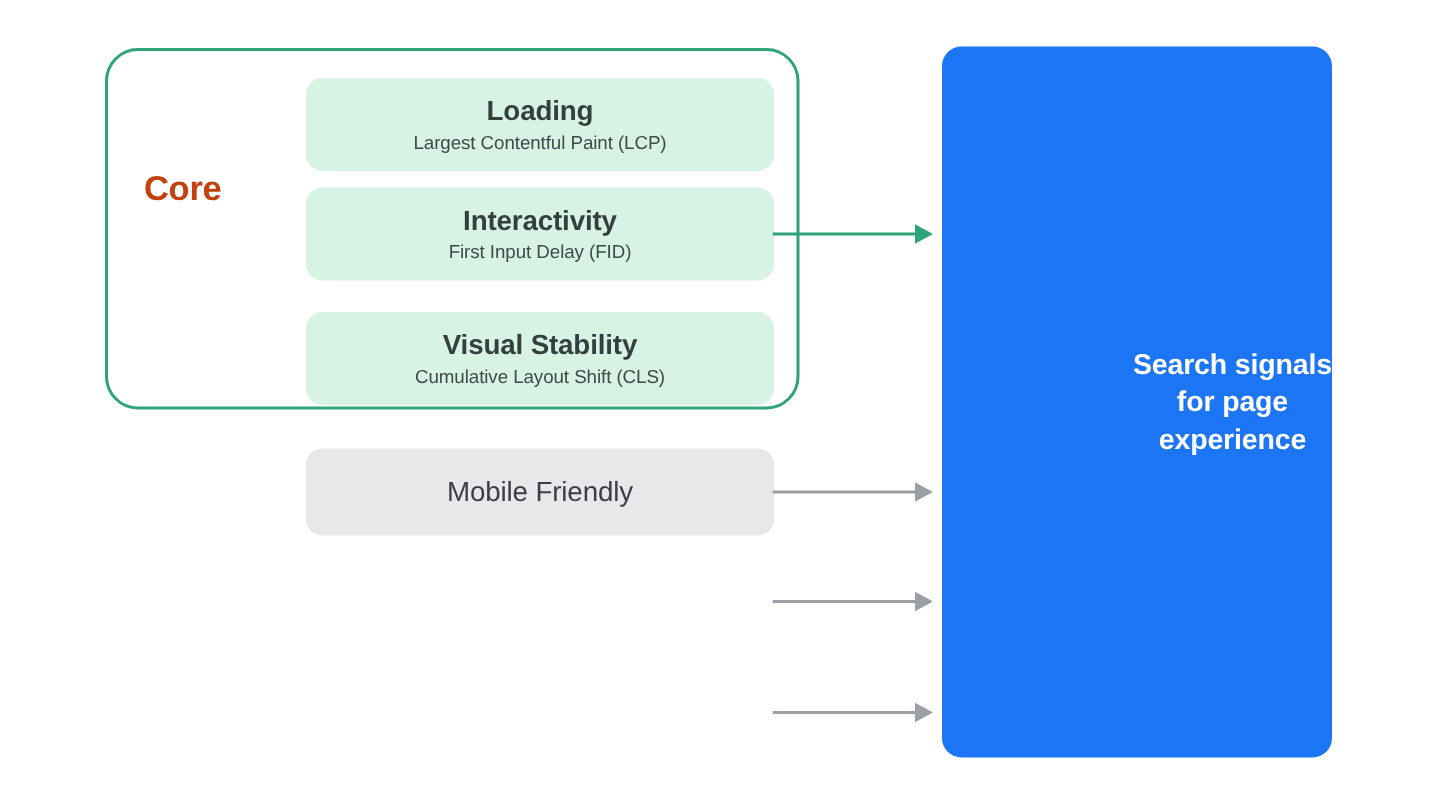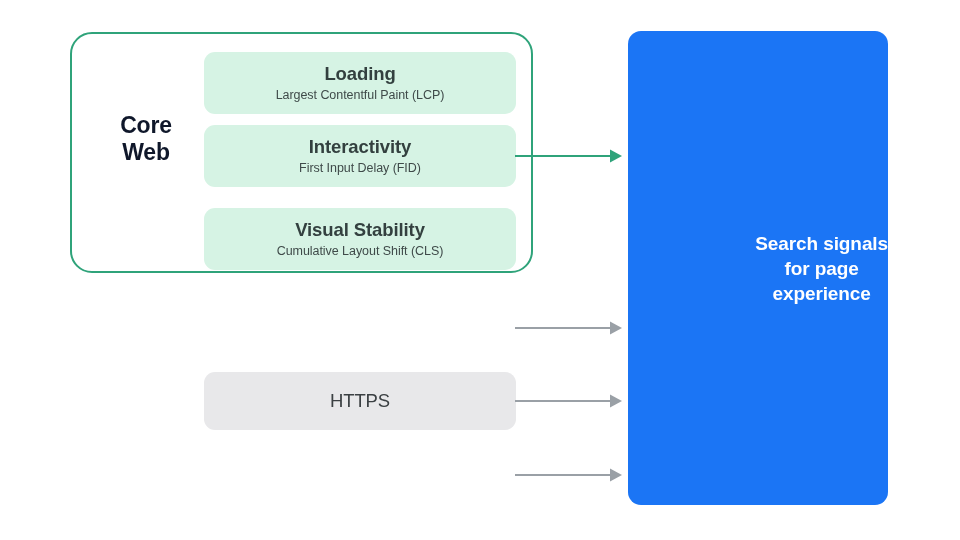--- a/index.html
+++ b/index.html
@@ -31,22 +31,22 @@
     border: 2px solid #2fa37a;
     border-radius: 22px;
     background: transparent;
   }
 
   .cwv-label {
     position: absolute;
     left: 96px;
     top: 112px;
     width: 100px;
-    text-align: center;
-    color: #0f172a;
+    text-align: left;
+    color: #c2410c;
     font-size: 23px;
     font-weight: bold;
     line-height: 27px;
     letter-spacing: -0.2px;
   }
   .cwv-label span { display: block; }
 
   
   .metric-card {
     position: absolute;
@@ -143,42 +143,41 @@
 </style>
 </head>
 <body>
 
 <div id="canvas">
 
   <div class="cwv-container"></div>
 
   <div class="cwv-label">
     <span>Core</span>
-    <span>Web</span>
   </div>
 
   <div class="metric-card c2">
     <div class="metric-title">Interactivity</div>
     <div class="metric-sub">First Input Delay (FID)</div>
   </div>
 
   <div class="metric-card c1">
     <div class="metric-title">Loading</div>
     <div class="metric-sub">Largest Contentful Paint (LCP)</div>
   </div>
 
   <div class="metric-card c3">
     <div class="metric-title">Visual Stability</div>
     <div class="metric-sub">Cumulative Layout Shift (CLS)</div>
   </div>
 
-
-  <div class="signal-card s2">
-    <div class="signal-label">HTTPS</div>
-  </div>
+  <div class="signal-card s1">
+    <div class="signal-label">Mobile Friendly</div>
+  </div>
+
 
 
   <div class="arrow a-green">
     <svg width="112" height="20" viewBox="0 0 112 20" aria-hidden="true">
       <line x1="0" y1="10" x2="98" y2="10" stroke="#2fa37a" stroke-width="2"></line>
       <polygon points="95,3.5 107,10 95,16.5" fill="#2fa37a"></polygon>
     </svg>
   </div>
 
   <div class="arrow a-gray1">

